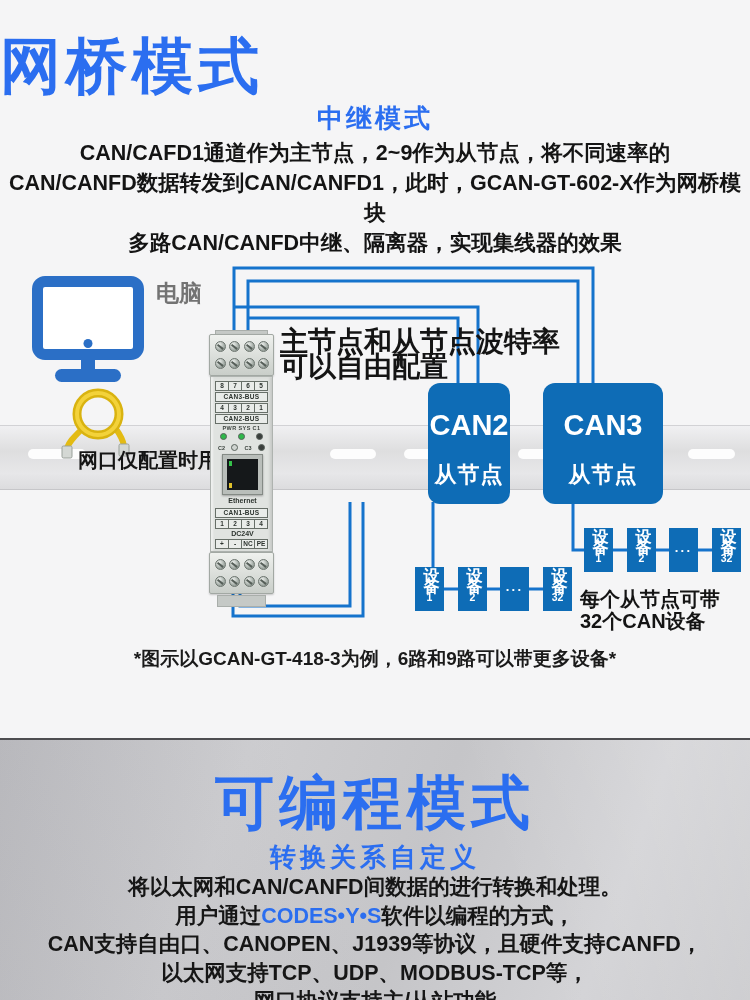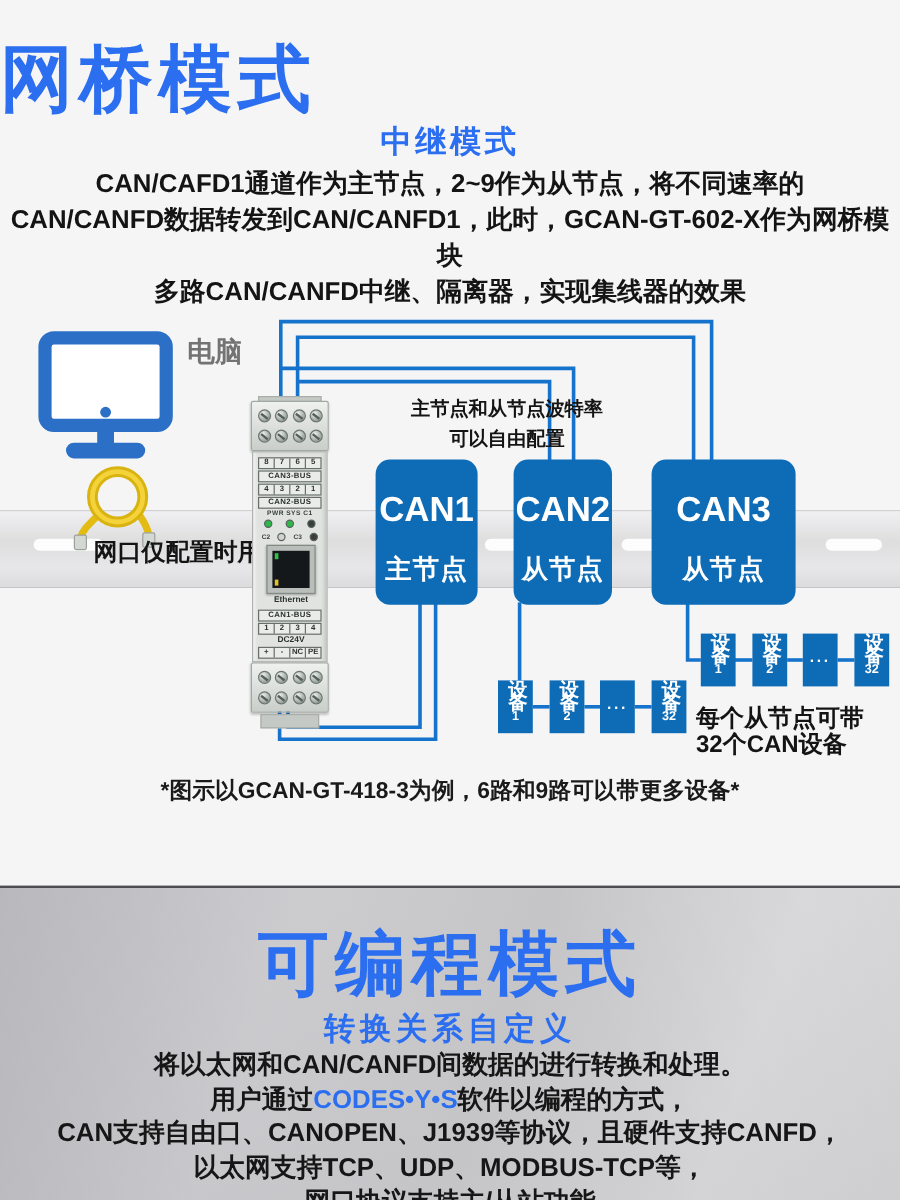--- a/index.html
+++ b/index.html
@@ -67,22 +67,22 @@
   .rj45 .hole::after{content:"";position:absolute;left:2px;bottom:2px;width:3px;height:5px;background:#e0c22c;}
   .m-eth{position:absolute;left:0;top:120px;width:63px;text-align:center;font-size:7px;font-weight:700;color:#2c332e;}
   .m-b1{top:131px;} .m-p3{top:142px;}
   .m-pwr{position:absolute;left:0;top:153px;width:63px;text-align:center;font-size:7px;font-weight:700;color:#2c332e;}
   .m-p4{top:162px;}
 
   
   .cable{position:absolute;left:53px;top:385px;}
 
   
-  .baud-note{position:absolute;left:280px;top:329px;width:285px;text-align:center;
-    font-size:16px;font-weight:700;color:#141414;line-height:25px;}
+  .baud-note{position:absolute;left:280px;top:329px;width:285px;text-align:left;
+    font-size:28px;font-weight:700;color:#141414;line-height:25px;}
 
   
   .can-node{position:absolute;top:383px;height:121px;border-radius:12px;background:#0e6cb6;color:#fff;text-align:center;}
   .can-node .nm{position:absolute;top:26px;left:0;width:100%;font-size:29px;font-weight:700;}
   .can-node .rl{position:absolute;top:77px;left:0;width:100%;font-size:22px;font-weight:700;letter-spacing:1px;}
   .can1{left:313px;width:85px;} .can2{left:428px;width:82px;} .can3{left:543px;width:80px;padding-left:40px;}
 
   
   .dev{position:absolute;width:29px;height:44px;background:#0e6cb6;color:#fff;box-sizing:border-box;
     text-align:center;padding-top:3px;}
@@ -234,24 +234,20 @@
         <div class="screw" style="left:48px;top:23px;"></div>
       </div>
       <div class="m-tab bot"></div>
     </div>
 
     <div class="baud-note">
       <div>主节点和从节点波特率</div>
       <div>可以自由配置</div>
     </div>
 
-    <div class="can-node can1">
-      <div class="nm">CAN1</div>
-      <div class="rl">主节点</div>
-    </div>
     <div class="can-node can2">
       <div class="nm">CAN2</div>
       <div class="rl">从节点</div>
     </div>
     <div class="can-node can3">
       <div class="nm">CAN3</div>
       <div class="rl">从节点</div>
     </div>
 
     <div class="chain-a">

